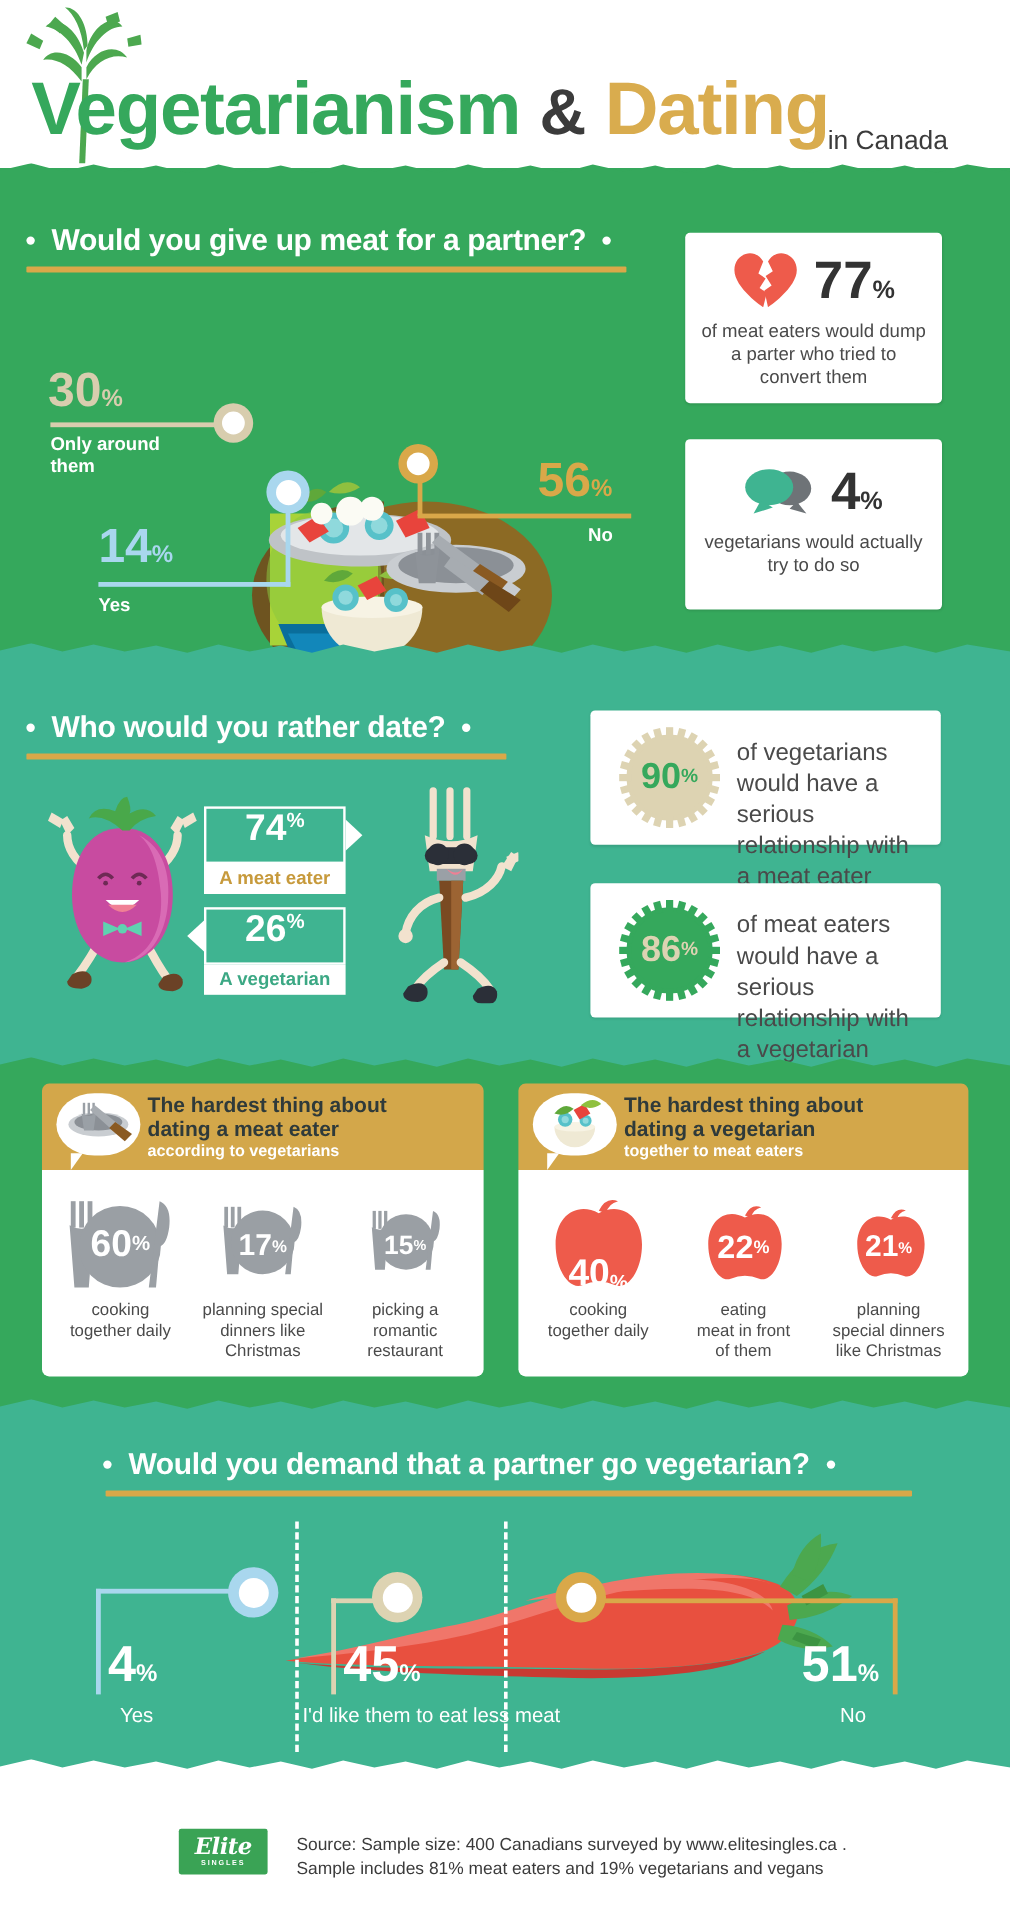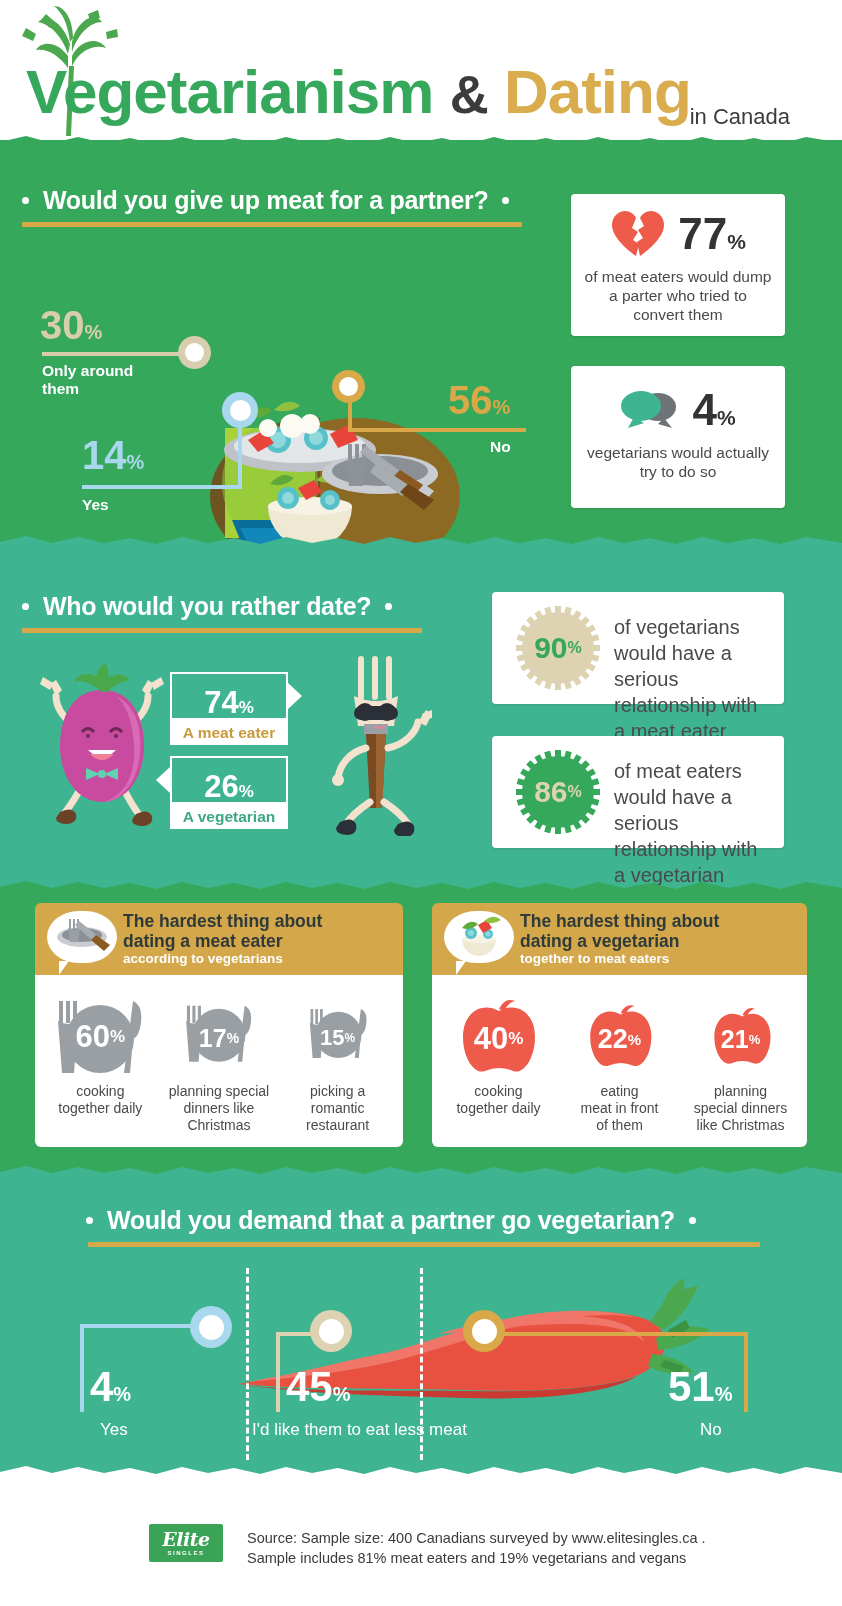--- a/index.html
+++ b/index.html
@@ -85,21 +85,21 @@
   .knob {
     position: absolute; border-radius: 50%;
     display:flex; align-items:center; justify-content:center;
   }
   .knob i { display:block; background:#fff; border-radius:50%; }
 
   
   .abox { position: absolute; }
   .abox-main {
     border: 2px solid #ffffff; height: 48px; width: 118px;
-    display: flex; align-items: flex-end; justify-content: center;
+    display: flex; align-items: flex-start; justify-content: center;
   }
   .abox-num { color: #fff; font-size: 31px; font-weight: bold; line-height: 1; }
   .abox-pct { color: #fff; font-size: 17px; font-weight: bold; }
   .abox-lbl {
     background: #fff; height: 25px; width: 118px;
     display: flex; align-items: center; justify-content: center;
     font-size: 15.5px; font-weight: bold;
   }
   .arrow-r {
     position: absolute; width: 0; height: 0;
@@ -615,21 +615,21 @@
           <div class="sub">together to meat eaters</div>
         </div>
       </div>
       <div class="panel-body">
         <div class="stat">
           <div class="stat-glyph">
             <svg viewBox="0 0 96 84" width="96" height="84">
               <path d="M48 14 q6 -12 16 -8 q-8 2 -10 10" fill="#EE5B4B"></path>
               <path d="M48 16 C30 6 12 18 12 42 C12 64 24 80 34 76 Q48 70 62 76 C72 80 84 64 84 42 C84 18 66 6 48 16 Z" fill="#EE5B4B"></path>
             </svg>
-            <div class="stat-val" style="padding-top:4px;">
+            <div class="stat-val" style="padding-top:4px;align-items:flex-end;">
               <span style="font-size:31px;">40</span>
                 <span style="font-size:17px;">%</span>
             </div>
           </div>
           <div class="stat-cap">cooking<br>together daily</div>
         </div>
         <div class="stat">
           <div class="stat-glyph">
             <svg viewBox="0 0 96 84" width="96" height="84">
               <g transform="translate(8,6) scale(0.85)">

